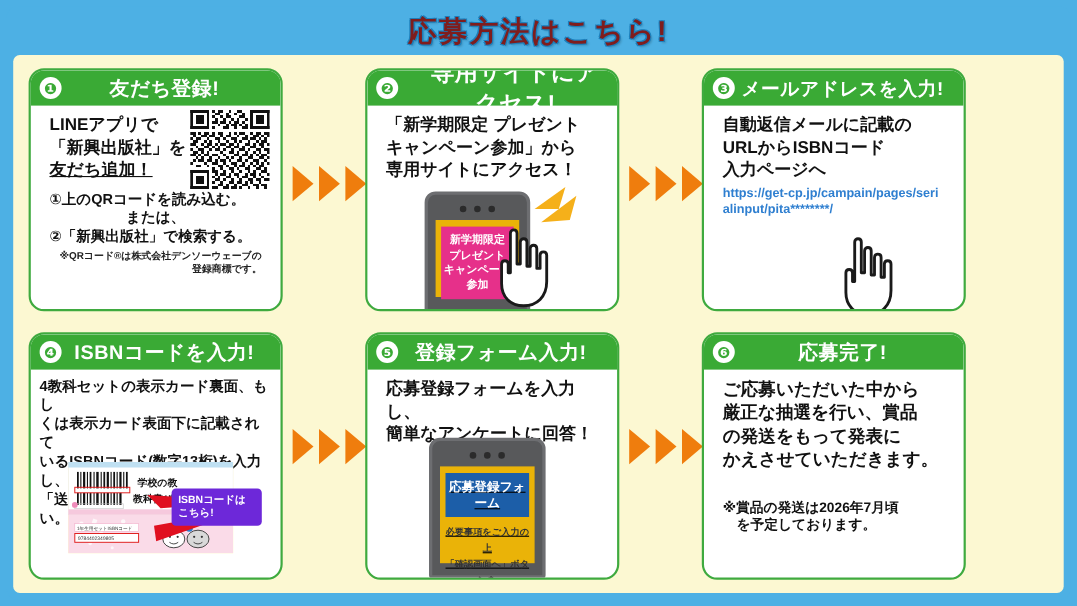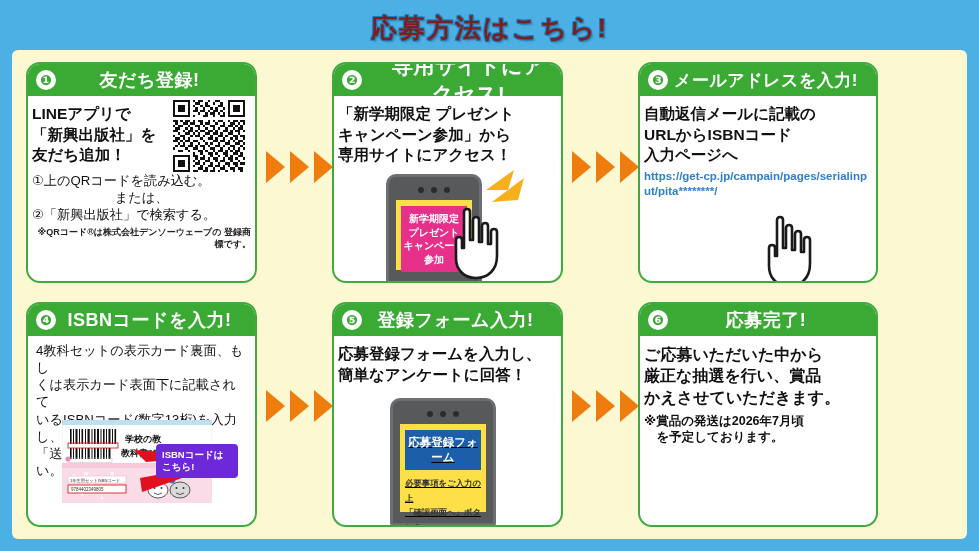--- a/index.html
+++ b/index.html
@@ -40,56 +40,56 @@
   .num{
     width:20px;height:20px;border-radius:50%;background:#ffffff;color:#3aaa35;
     font-size:14px;font-weight:bold;display:flex;align-items:center;justify-content:center;
     flex:0 0 auto;
   }
   .head-label{
     color:#ffffff;font-size:18px;font-weight:bold;letter-spacing:0.5px;
     flex:1;text-align:center;padding-right:4px;
   }
   .card-body{
-    padding:8px 4px;box-sizing:border-box;position:relative;height:calc(100% - 32px);
+    padding:8px 17px;box-sizing:border-box;position:relative;height:calc(100% - 32px);
   }
   .btxt{font-size:15.5px;font-weight:bold;color:#111;line-height:1.33;}
-  .btxt.sm{font-size:13.2px;font-weight:normal;line-height:1.3;}
+  .btxt.sm{font-size:13.2px;font-weight:bold;line-height:1.3;}
   .btxt.lg{font-size:16px;}
   .note{font-size:9px;font-weight:bold;color:#222;line-height:1.25;margin-top:4px;text-align:right;}
-  .note2{font-size:12.5px;font-weight:bold;color:#111;line-height:1.3;margin-top:5px;}
+  .note2{font-size:12.5px;font-weight:bold;color:#111;line-height:1.3;margin-top:24px;}
   .url{font-size:11.5px;color:#2f7fd0;font-weight:bold;line-height:1.35;word-break:break-all;}
   
   .arrows{position:absolute;display:flex;gap:5px;}
   .tri{
     width:0;height:0;border-top:16px solid transparent;border-bottom:16px solid transparent;
     border-left:19px solid #ef7d0d;
   }
   
   .qr{position:absolute;width:72px;height:72px;background:#fff;}
   .qr svg{display:block;}
   
   .phone{position:absolute;}
   .phone-body{
     width:100%;height:100%;box-sizing:border-box;background:#58595b;
     border:3px solid #6d6e71;border-radius:10px 10px 3px 3px;
     padding:10px 7px 0 7px;
   }
   .dots{display:flex;gap:7px;justify-content:center;margin-bottom:7px;}
   .dot{width:6px;height:6px;border-radius:50%;background:#2b2b2b;}
-  .screen{background:#fde047;height:calc(100% - 24px);padding:6px 5px;box-sizing:border-box;}
+  .screen{background:#eab308;height:calc(100% - 24px);padding:6px 5px;box-sizing:border-box;}
   .pinkbtn{
     background:#e6308a;color:#fff;font-size:10px;font-weight:bold;
     text-align:center;line-height:1.35;padding:6px 2px;
   }
   .bluebtn{
     background:#1c5ea8;color:#fff;font-size:11.5px;font-weight:bold;
     text-align:center;padding:5px 2px;
   }
-  .formtxt{font-size:8.4px;color:#333;line-height:1.75;margin-top:6px;font-weight:bold;}
+  .formtxt{font-size:8.4px;color:#333;line-height:1.75;margin-top:6px;font-weight:bold;text-align:center;}
   
   .hand{position:absolute;pointer-events:none;}
   
   .burst{position:absolute;}
   
   .cardimg{position:absolute;background:#fef9c3;}
   .redlabel{
     position:absolute;background:#6d28d9;color:#fff;border-radius:4px;
     font-size:9.5px;font-weight:bold;text-align:left;line-height:1.25;
     padding:5px 6px;z-index:3;
@@ -108,21 +108,21 @@
     <div class="canvas">
 
       <div class="card" style="left:14px;top:12px;width:231px;height:221px;">
         <div class="card-head">
           <span class="num">❶</span>
           <span class="head-label">友だち登録!</span>
         </div>
         <div class="card-body">
           <div class="btxt" style="width:142px;">LINEアプリで</div>
           <div class="btxt" style="width:142px;">「新興出版社」を</div>
-          <div class="btxt" style="width:142px;">友だち追加！</div>
+          <div class="btxt" style="width:142px;text-decoration:underline;">友だち追加！</div>
           <div class="qr" style="right:10px;top:4px;">
             <svg width="72" height="72" viewBox="0 0 29 29" shape-rendering="crispEdges">
               <rect width="29" height="29" fill="#fff"></rect>
               <g fill="#111">
                 <rect x="0" y="0" width="7" height="1"></rect>
                   <rect x="0" y="6" width="7" height="1"></rect>
                 <rect x="0" y="0" width="1" height="7"></rect>
                   <rect x="6" y="0" width="1" height="7"></rect>
                 <rect x="2" y="2" width="3" height="3"></rect>
                 <rect x="22" y="0" width="7" height="1"></rect>
@@ -573,20 +573,21 @@
       </div>
 
       <div class="card" style="left:626px;top:252px;width:240px;height:225px;">
         <div class="card-head">
           <span class="num">❻</span>
           <span class="head-label">応募完了!</span>
         </div>
         <div class="card-body">
           <div class="btxt lg">ご応募いただいた中から</div>
           <div class="btxt lg">厳正な抽選を行い、賞品</div>
+          <div class="btxt lg">の発送をもって発表に</div>
           <div class="btxt lg">かえさせていただきます。</div>
           <div class="note2">※賞品の発送は2026年7月頃</div>
           <div class="note2" style="margin-top:0;">　を予定しております。</div>
         </div>
       </div>
 
     </div>
   </div>
 </div>
 

